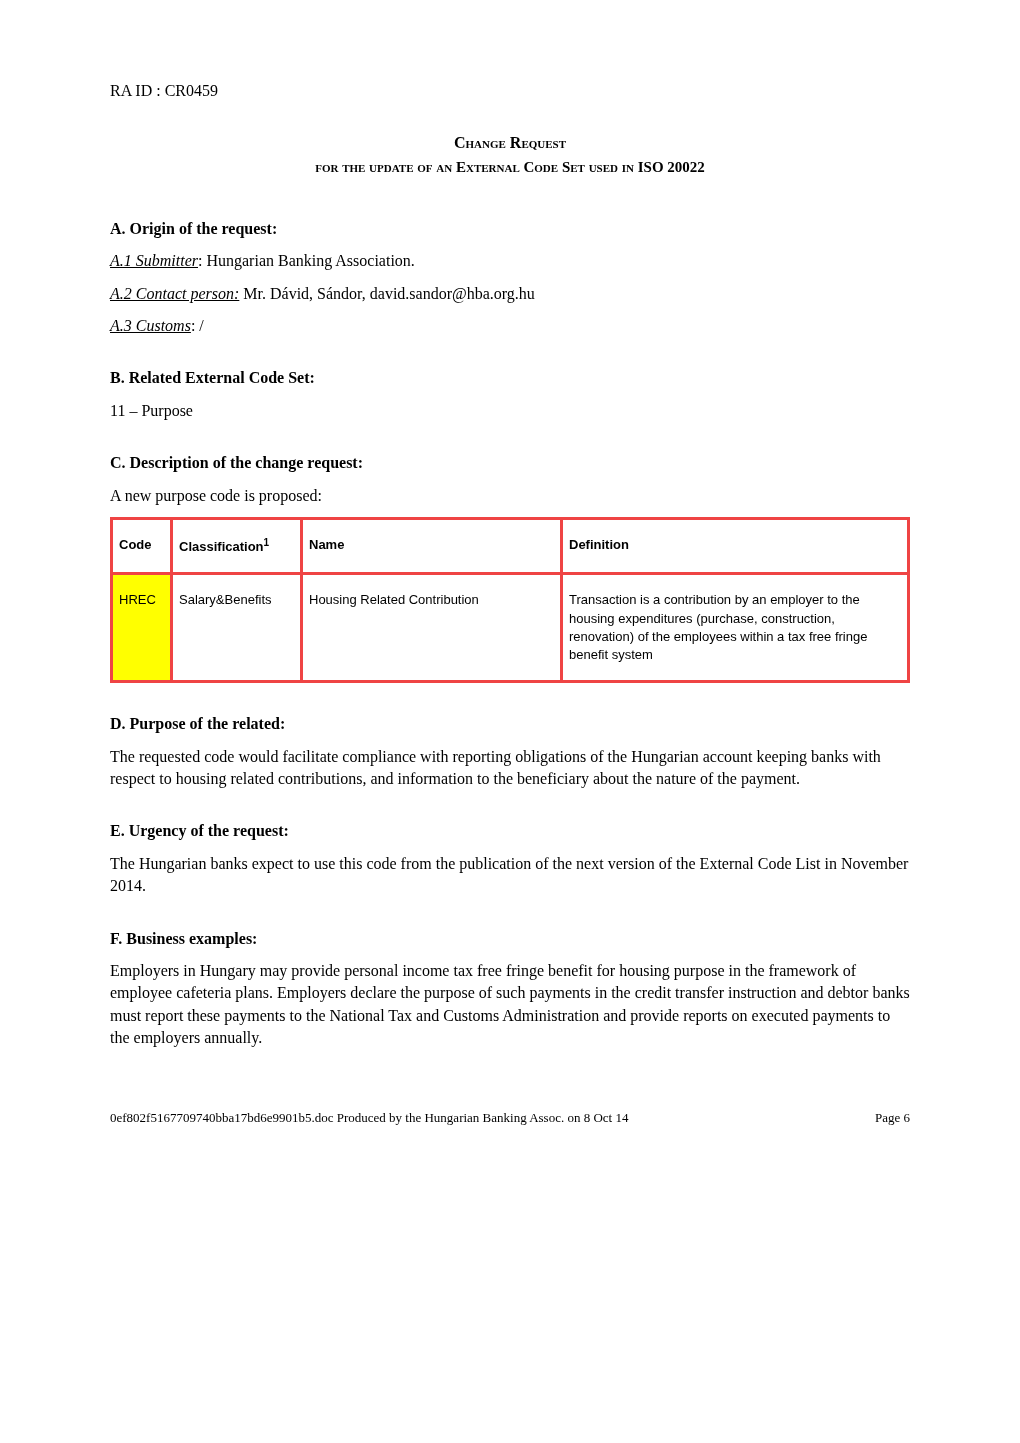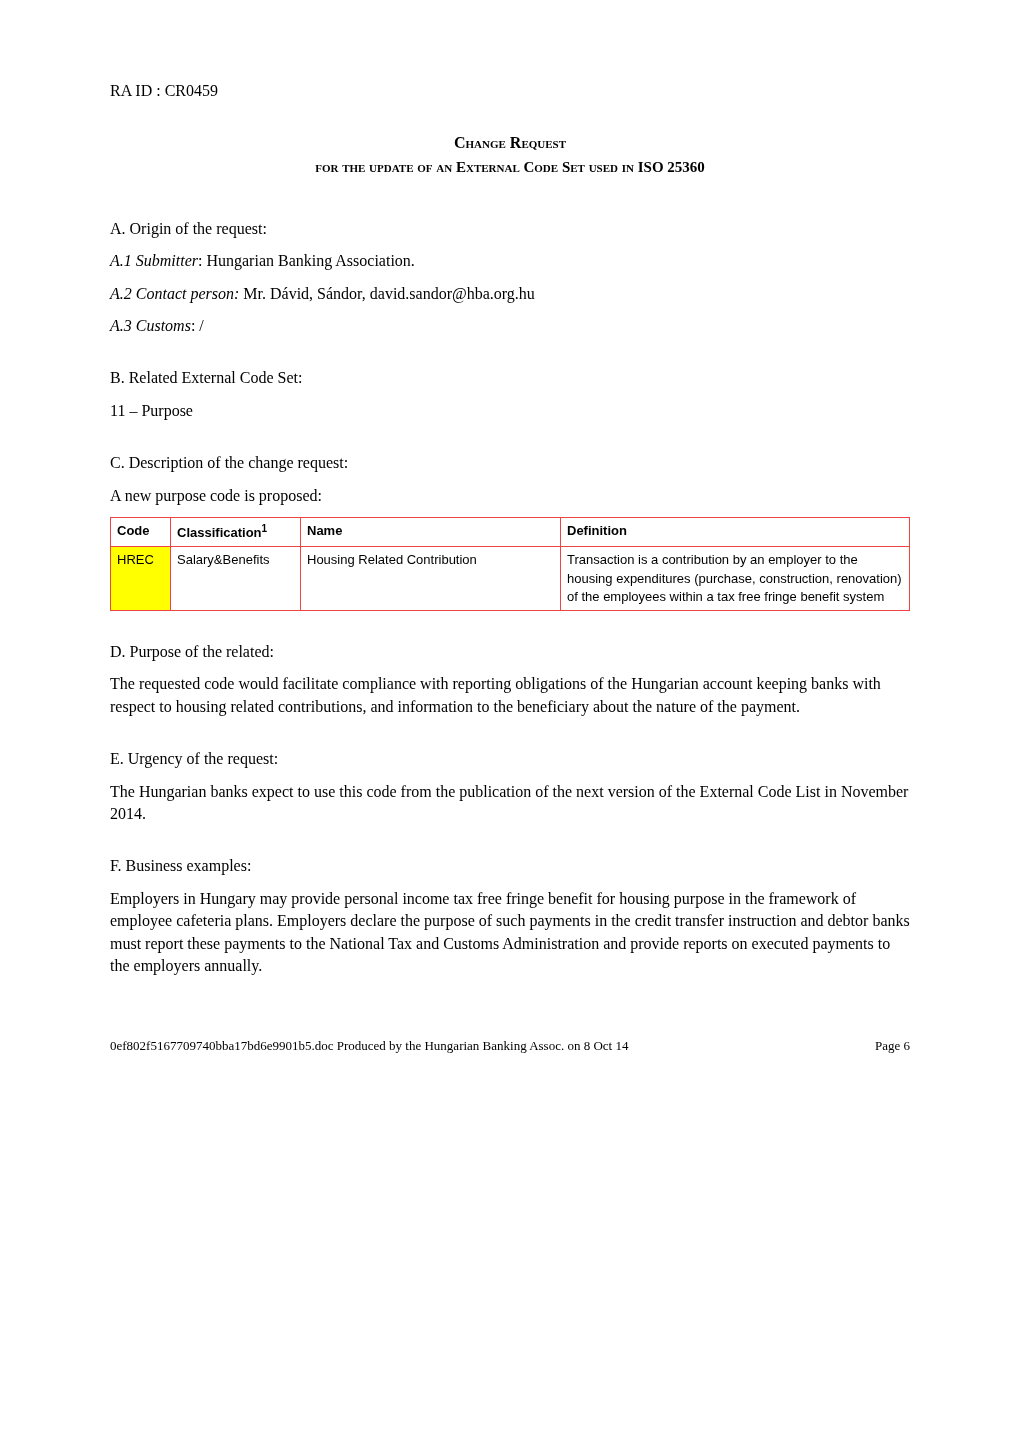--- a/index.html
+++ b/index.html
@@ -29,45 +29,46 @@
       margin-bottom: 2px;
     }
     .title-sub {
       text-align: center;
       font-weight: bold;
       font-variant: small-caps;
       font-size: 15px;
       margin-bottom: 40px;
     }
     .section-heading {
-      font-weight: normal;
+      font-weight: bold;
       font-size: 16px;
       margin-top: 30px;
       margin-bottom: 10px;
     }
     .para {
       margin-bottom: 10px;
       font-size: 16px;
     }
     .italic {
       font-style: italic;
+      text-decoration: underline;
     }
     .table-wrapper {
       margin-top: 8px;
       margin-bottom: 20px;
     }
     table {
       border-collapse: collapse;
       width: 100%;
       font-family: Arial, Helvetica, sans-serif;
       font-size: 13px;
     }
     th, td {
-      border: 1px solid #ef4444;
-      padding: 4px 6px;
+      border: 3px solid #ef4444;
+      padding: 16px 6px;
       vertical-align: top;
       text-align: left;
     }
     th {
       font-weight: bold;
       background: #fff;
     }
     .col-code {
       width: 60px;
     }
@@ -91,21 +92,21 @@
       justify-content: space-between;
     }
   </style>
 </head>
 <body>
 
 <div class="header-id">RA ID : CR0459</div>
 
 <div class="title-main">Change Request</div>
 <div class="title-sub">
-  <span>for the update of an External Code Set used in </span><span>ISO 25360</span>
+  <span>for the update of an External Code Set used in </span><span>ISO 20022</span>
 </div>
 
 <div class="section-heading">A.  Origin of the request:</div>
 <div class="para">
   <span class="italic">A.1 Submitter</span><span>: Hungarian Banking Association.</span>
 </div>
 <div class="para">
   <span class="italic">A.2 Contact person:</span><span> Mr. Dávid, Sándor, david.sandor@hba.org.hu</span>
 </div>
 <div class="para">

